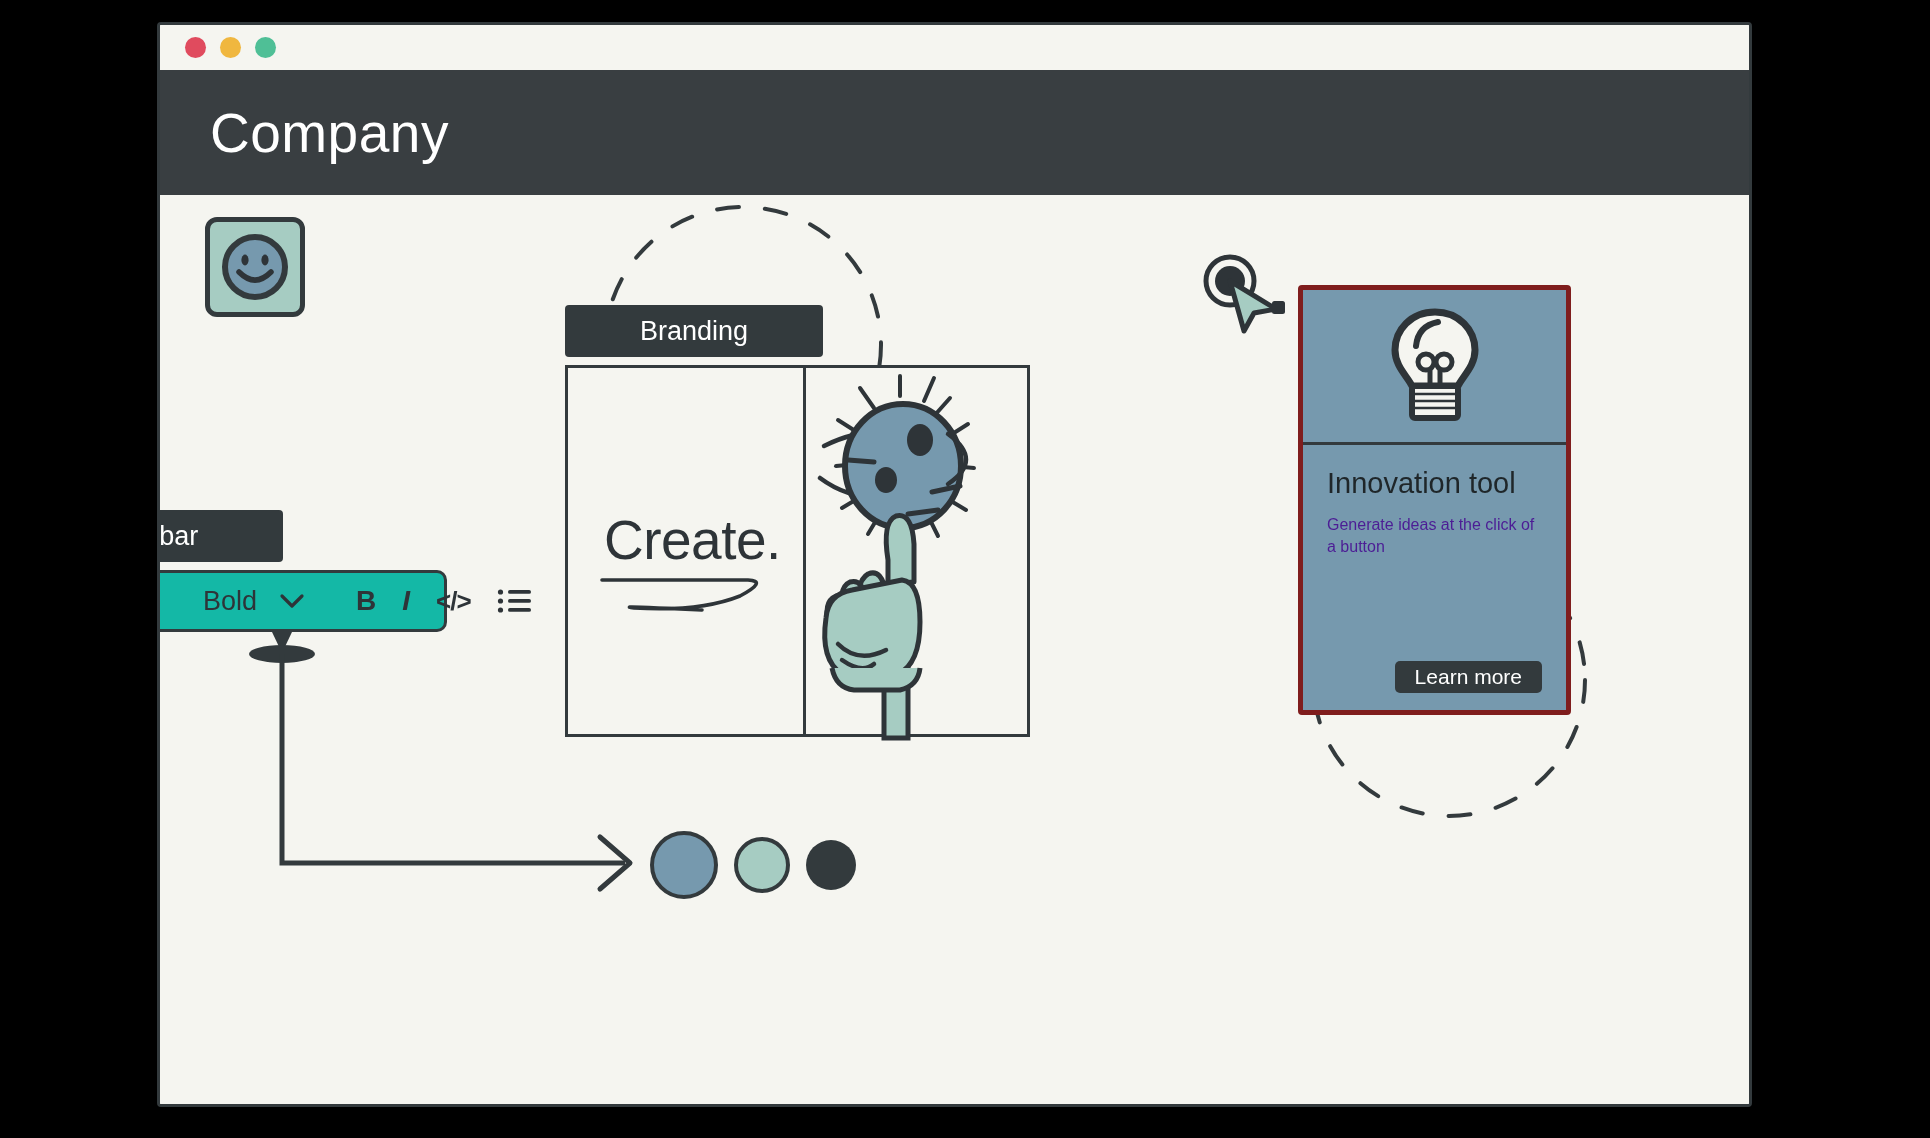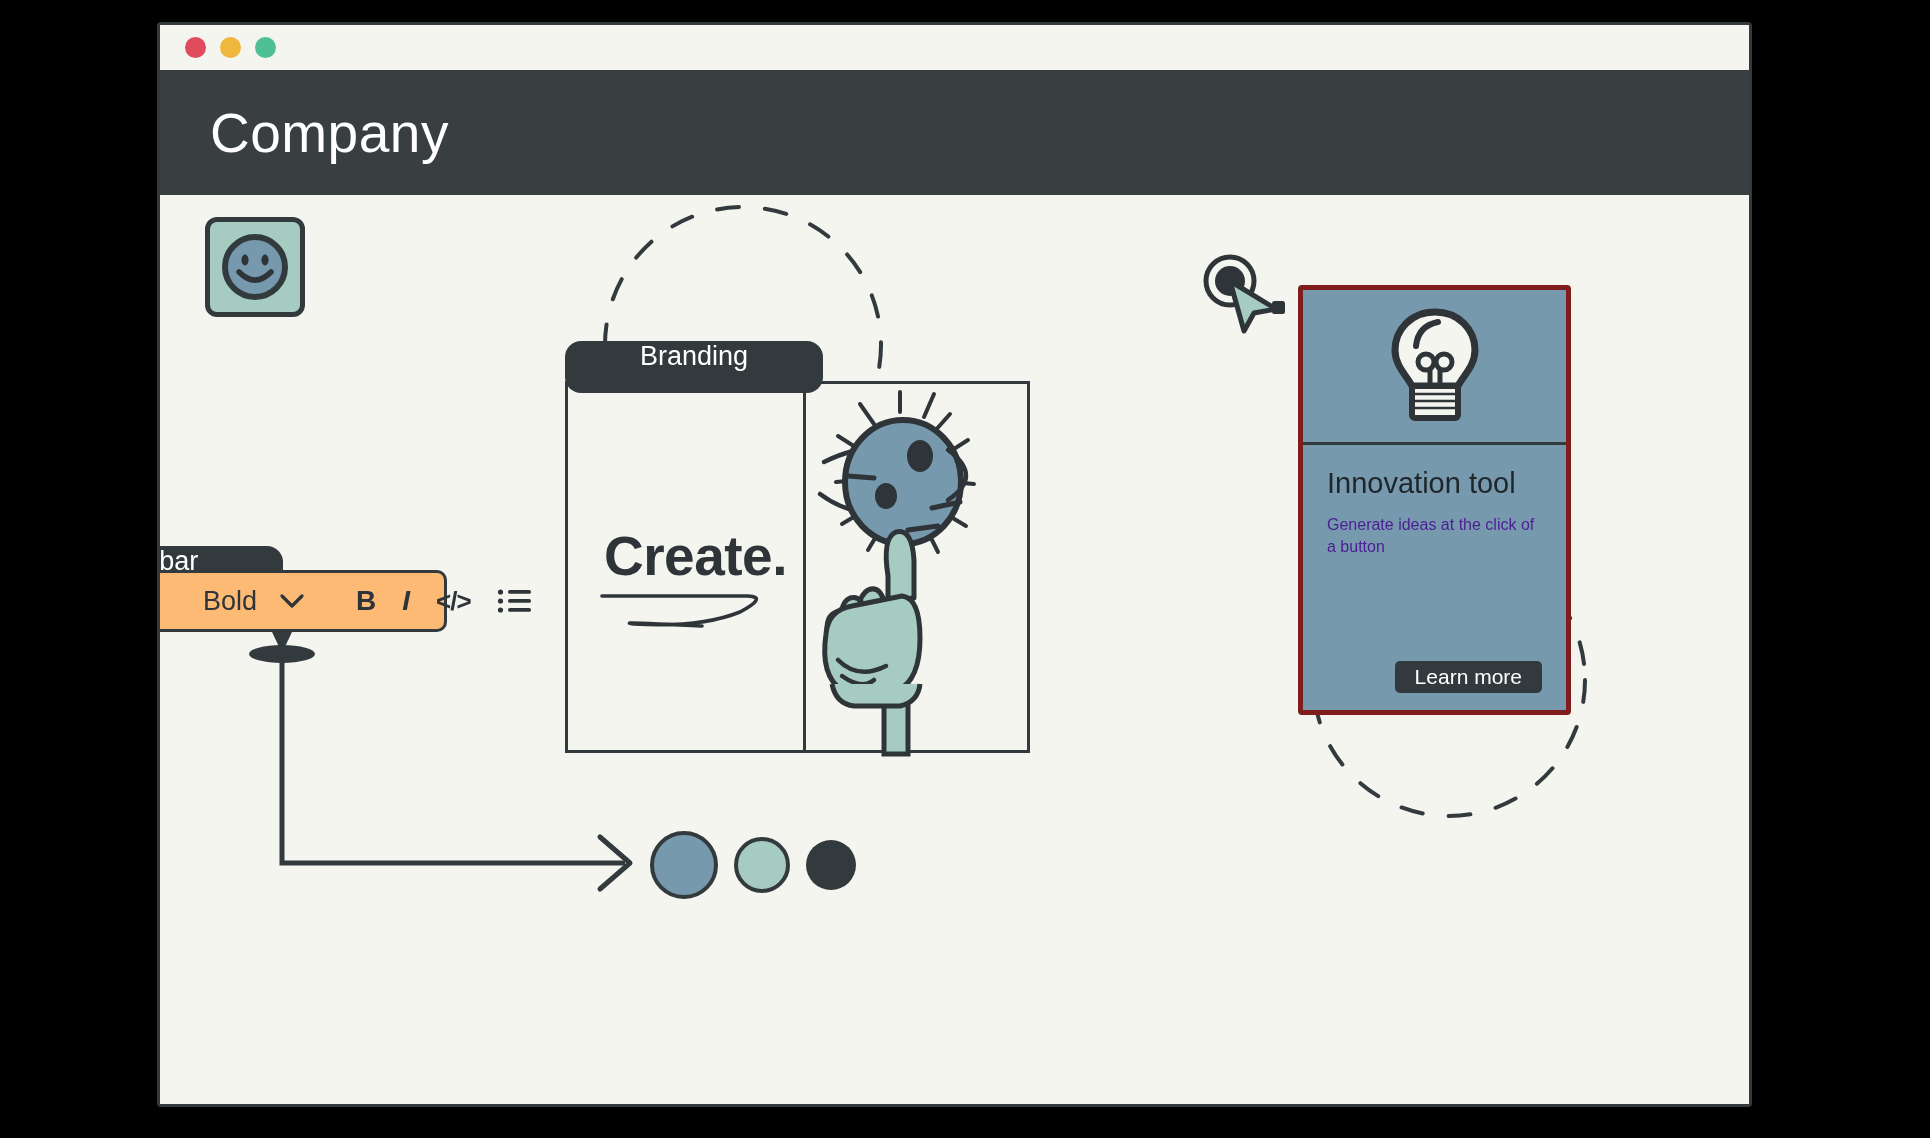--- a/index.html
+++ b/index.html
@@ -53,60 +53,58 @@
     background: #A6CCC2;
     border: 5px solid #333A3D;
     border-radius: 12px;
     display: flex; align-items: center; justify-content: center;
   }
 
   
   .pill {
     position: absolute;
     background: #333A3D;
-    border-radius: 16px;
+    border-radius: 4px;
     color: #FFFFFF;
     font-size: 27px;
-    display: flex; align-items: flex-start; justify-content: center;
+    display: flex; align-items: center; justify-content: center;
     z-index: 7;
-    margin-top: 36px;
   }
   .pill-branding { left: 405px; top: 110px; width: 258px; height: 52px; }
   .pill-toolbar  { left: -135px; top: 315px; width: 258px; height: 52px; }
 
   
   .toolbar {
     position: absolute; left: -133px; top: 375px;
     width: 420px; height: 62px;
-    background: #fdba74;
+    background: #14b8a6;
     border: 3px solid #333A3D;
     border-radius: 10px;
     display: flex; align-items: center;
     z-index: 8;
   }
   .tb-select {
     display: flex; align-items: center; gap: 23px;
     margin-left: 173px; color: #2E3438;
   }
   .tb-select .val { font-size: 27px; }
   .chev { display: block; }
   .tb-btns { display: flex; align-items: center; gap: 26px; margin-left: 52px; }
   .tb-btn { color: #2E3438; font-size: 27px; line-height: 1; }
   .tb-btn.bold { font-weight: 700; font-size: 28px; }
   .tb-btn.ital { font-style: italic; font-weight: 600; font-size: 28px; }
   .tb-btn.code { font-weight: 700; font-size: 26px; letter-spacing: -1px; }
 
   
   .brand-card {
-    position: absolute; left: 405px; top: 186px;
+    position: absolute; left: 405px; top: 170px;
     width: 465px; height: 372px;
     background: #F5F5F0;
     border: 3px solid #333A3D;
     z-index: 6;
-    font-weight: bold;
   }
   .brand-card .divider {
     position: absolute; left: 235px; top: 0; width: 3px; height: 100%;
     background: #333A3D;
   }
   .create-text {
     position: absolute; left: 36px; top: 140px;
     font-size: 55px; color: #2E3438; letter-spacing: -0.5px;
   }
 

